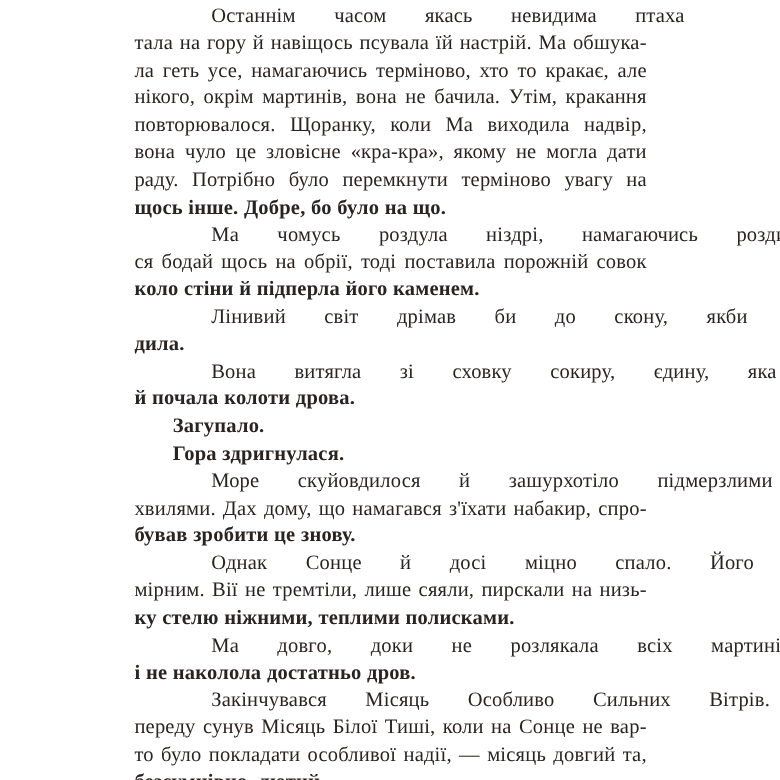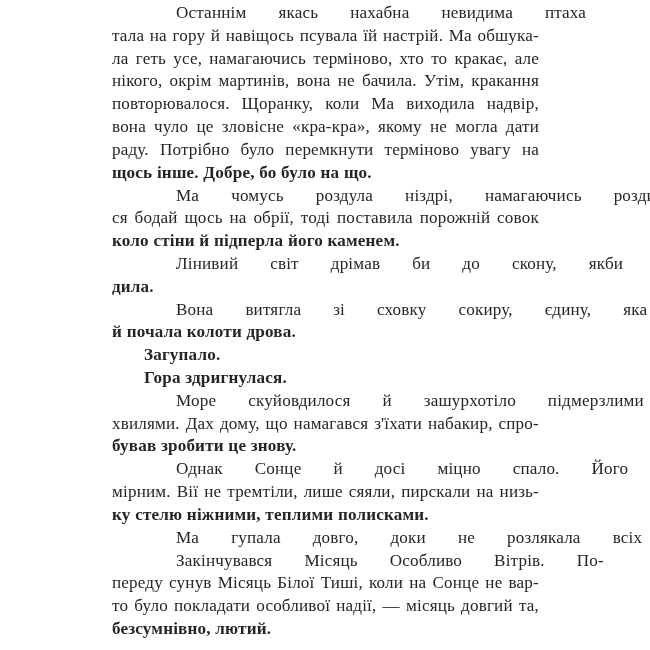--- a/index.html
+++ b/index.html
@@ -76,21 +76,21 @@
     white-space: pre;
     font-weight: bold;
   }
 </style>
 </head>
 <body>
 
 <div id="page">
   <div id="text-column">
       <p class="para">
-        <span class="line just first"><span class="w">Останнім</span><span class="w">якась</span><span class="w">нахабна</span><span class="w">невидима</span><span class="w">птаха</span></span>
+        <span class="line just first"><span class="w">Останнім</span><span class="w">часом</span><span class="w">якась</span><span class="w">невидима</span><span class="w">птаха</span></span>
         <span class="line just"><span class="w">тала</span><span class="w">на</span><span class="w">гору</span><span class="w">й</span><span class="w">навіщось</span><span class="w">псувала</span><span class="w">їй</span><span class="w">настрій.</span><span class="w">Ма</span><span class="w">обшука-</span></span>
         <span class="line just"><span class="w">ла</span><span class="w">геть</span><span class="w">усе,</span><span class="w">намагаючись</span><span class="w">терміново,</span><span class="w">хто</span><span class="w">то</span><span class="w">кракає,</span><span class="w">але</span></span>
         <span class="line just"><span class="w">нікого,</span><span class="w">окрім</span><span class="w">мартинів,</span><span class="w">вона</span><span class="w">не</span><span class="w">бачила.</span><span class="w">Утім,</span><span class="w">кракання</span></span>
         <span class="line just"><span class="w">повторювалося.</span><span class="w">Щоранку,</span><span class="w">коли</span><span class="w">Ма</span><span class="w">виходила</span><span class="w">надвір,</span></span>
         <span class="line just"><span class="w">вона</span><span class="w">чуло</span><span class="w">це</span><span class="w">зловісне</span><span class="w">«кра-кра»,</span><span class="w">якому</span><span class="w">не</span><span class="w">могла</span><span class="w">дати</span></span>
         <span class="line just"><span class="w">раду.</span><span class="w">Потрібно</span><span class="w">було</span><span class="w">перемкнути</span><span class="w">терміново</span><span class="w">увагу</span><span class="w">на</span></span>
         <span class="line last">щось інше. Добре, бо було на що.</span>
       </p>
       <p class="para">
         <span class="line just first"><span class="w">Ма</span><span class="w">чомусь</span><span class="w">роздула</span><span class="w">ніздрі,</span><span class="w">намагаючись</span><span class="w">роздивити-</span></span>
@@ -115,22 +115,23 @@
         <span class="line just first"><span class="w">Море</span><span class="w">скуйовдилося</span><span class="w">й</span><span class="w">зашурхотіло</span><span class="w">підмерзлими</span></span>
         <span class="line just"><span class="w">хвилями.</span><span class="w">Дах</span><span class="w">дому,</span><span class="w">що</span><span class="w">намагався</span><span class="w">з'їхати</span><span class="w">набакир,</span><span class="w">спро-</span></span>
         <span class="line last">бував зробити це знову.</span>
       </p>
       <p class="para">
         <span class="line just first"><span class="w">Однак</span><span class="w">Сонце</span><span class="w">й</span><span class="w">досі</span><span class="w">міцно</span><span class="w">спало.</span><span class="w">Його</span><span class="w">дихання</span></span>
         <span class="line just"><span class="w">мірним.</span><span class="w">Вії</span><span class="w">не</span><span class="w">тремтіли,</span><span class="w">лише</span><span class="w">сяяли,</span><span class="w">пирскали</span><span class="w">на</span><span class="w">низь-</span></span>
         <span class="line last">ку стелю ніжними, теплими полисками.</span>
       </p>
       <p class="para">
-        <span class="line just first"><span class="w">Ма</span><span class="w">гупала</span><span class="w">довго,</span><span class="w">доки</span><span class="w">не</span><span class="w">розлякала</span><span class="w">всіх</span><span class="w">мартинів</span></span>
+        <span class="line just first"><span class="w">Ма</span><span class="w">довго,</span><span class="w">доки</span><span class="w">не</span><span class="w">розлякала</span><span class="w">всіх</span><span class="w">мартинів</span></span>
+        <span class="line last">і не наколола достатньо дров.</span>
       </p>
       <p class="para">
-        <span class="line just first"><span class="w">Закінчувався</span><span class="w">Місяць</span><span class="w">Особливо</span><span class="w">Вітрів.</span><span class="w">По-</span></span>
+        <span class="line just first"><span class="w">Закінчувався</span><span class="w">Місяць</span><span class="w">Особливо</span><span class="w">Сильних</span><span class="w">Вітрів.</span><span class="w">По-</span></span>
         <span class="line just"><span class="w">переду</span><span class="w">сунув</span><span class="w">Місяць</span><span class="w">Білої</span><span class="w">Тиші,</span><span class="w">коли</span><span class="w">на</span><span class="w">Сонце</span><span class="w">не</span><span class="w">вар-</span></span>
         <span class="line just"><span class="w">то</span><span class="w">було</span><span class="w">покладати</span><span class="w">особливої</span><span class="w">надії,</span><span class="w">—</span><span class="w">місяць</span><span class="w">довгий</span><span class="w">та,</span></span>
         <span class="line last">безсумнівно, лютий.</span>
       </p>
     </div>
 </div>
 
 </body></html>

